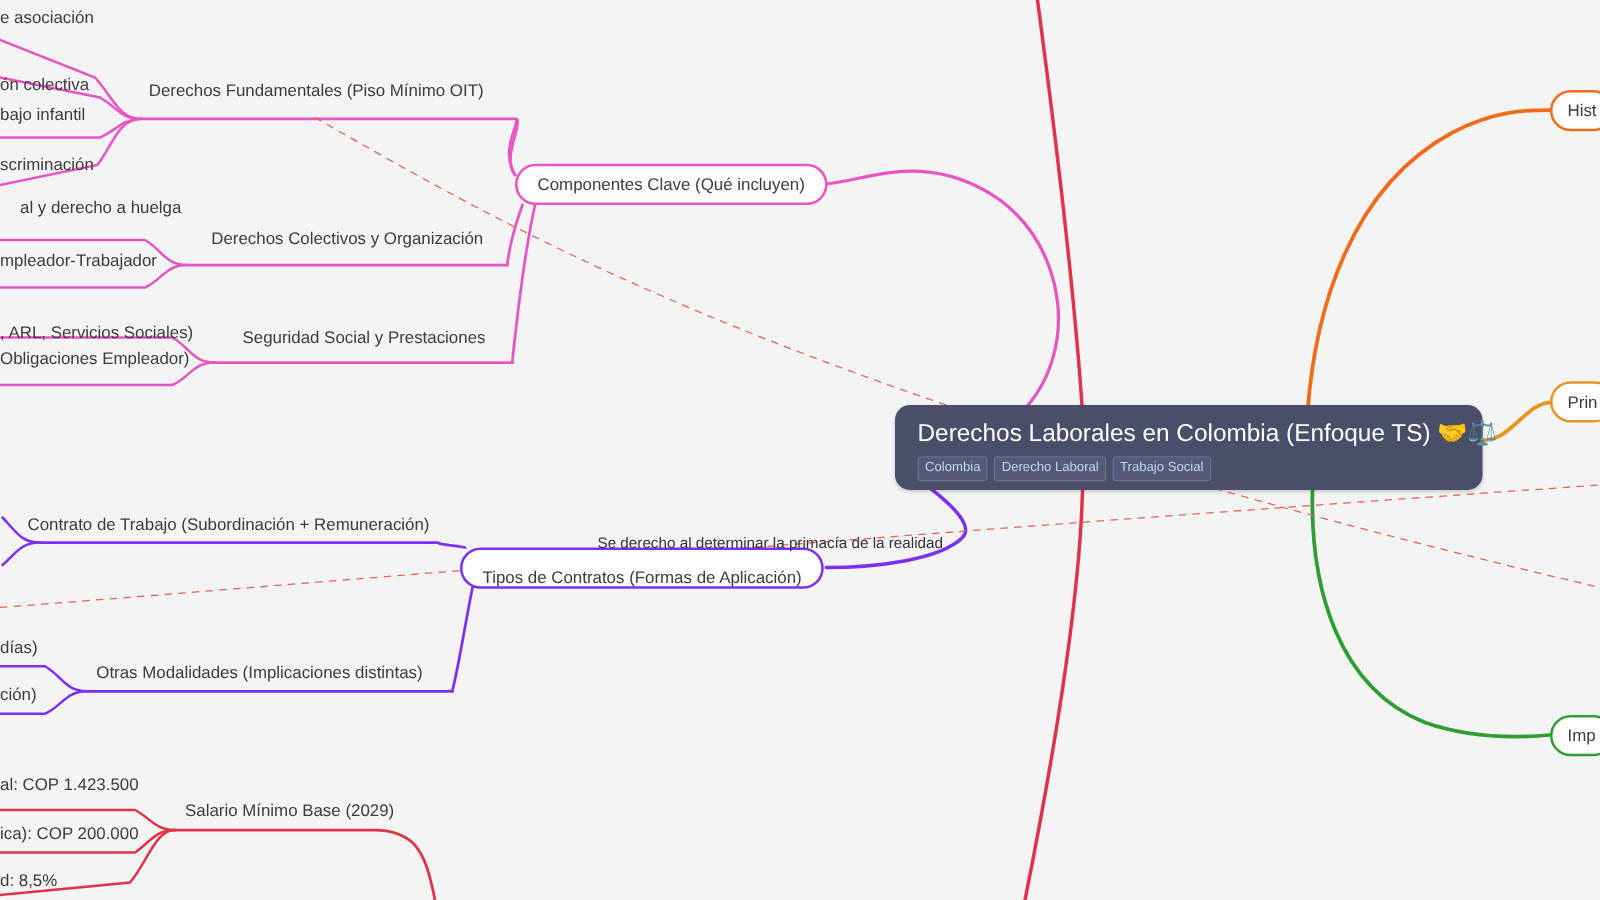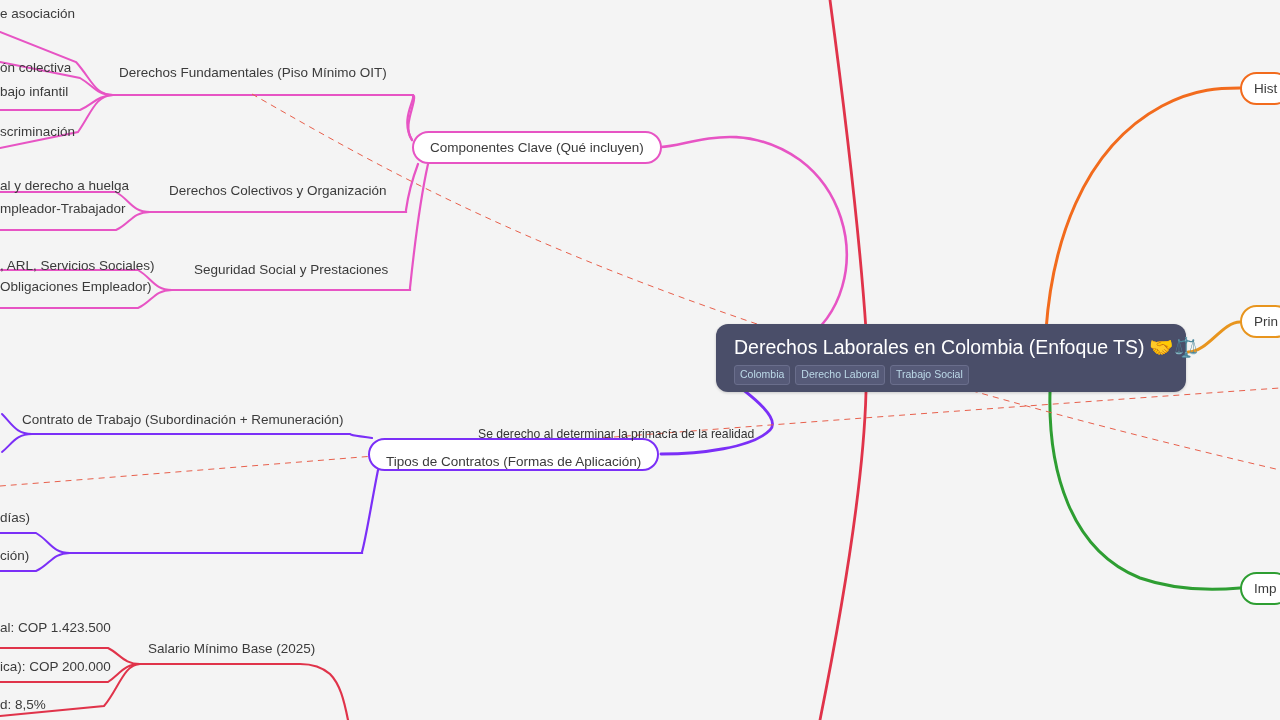--- a/index.html
+++ b/index.html
@@ -172,29 +172,30 @@
   </div>
 
   <div class="plain" style="left:119px; top:65px;">Derechos Fundamentales (Piso Mínimo OIT)</div>
   <div class="plain" style="left:169px; top:183px;">Derechos Colectivos y Organización</div>
   <div class="plain" style="left:194px; top:262px;">Seguridad Social y Prestaciones</div>
 
   <div class="plain" style="left:0px; top:6px;">e asociación</div>
   <div class="plain" style="left:0px; top:44px;margin-top:16px;">ón colectiva</div>
   <div class="plain" style="left:0px; top:84px;">bajo infantil</div>
   <div class="plain" style="left:0px; top:124px;">scriminación</div>
-  <div class="plain" style="left:0px; top:178px;">al y derecho a huelga</div>
+  <div class="plain" style="left:0px; top:158px;padding-left:16px;">al y derecho a huelga</div>
   <div class="plain" style="left:0px; top:201px;">mpleador-Trabajador</div>
   <div class="plain" style="left:0px; top:258px;text-align:right;">, ARL, Servicios Sociales)</div>
   <div class="plain" style="left:0px; top:279px;">Obligaciones Empleador)</div>
 
   <div class="plain" style="left:22px; top:412px;">Contrato de Trabajo (Subordinación + Remuneración)</div>
+  <div class="plain" style="left:77px; top:530px;">Otras Modalidades (Implicaciones distintas)</div>
   <div class="plain" style="left:0px; top:510px;"> días)</div>
   <div class="plain" style="left:0px; top:548px;">ción)</div>
 
-  <div class="plain" style="left:148px; top:641px;">Salario Mínimo Base (2025)</div>
+  <div class="plain" style="left:148px; top:641px;">Salario Mínimo Base (2029)</div>
   <div class="plain" style="left:0px; top:620px;">al: COP 1.423.500</div>
   <div class="plain" style="left:0px; top:659px;">ica): COP 200.000</div>
   <div class="plain" style="left:0px; top:697px;">d: 8,5%</div>
 
   <div class="rel-label" style="left:478px; top:427px;">Se derecho al determinar la primacía de la realidad</div>
 
 </div>
 
 </body></html>

